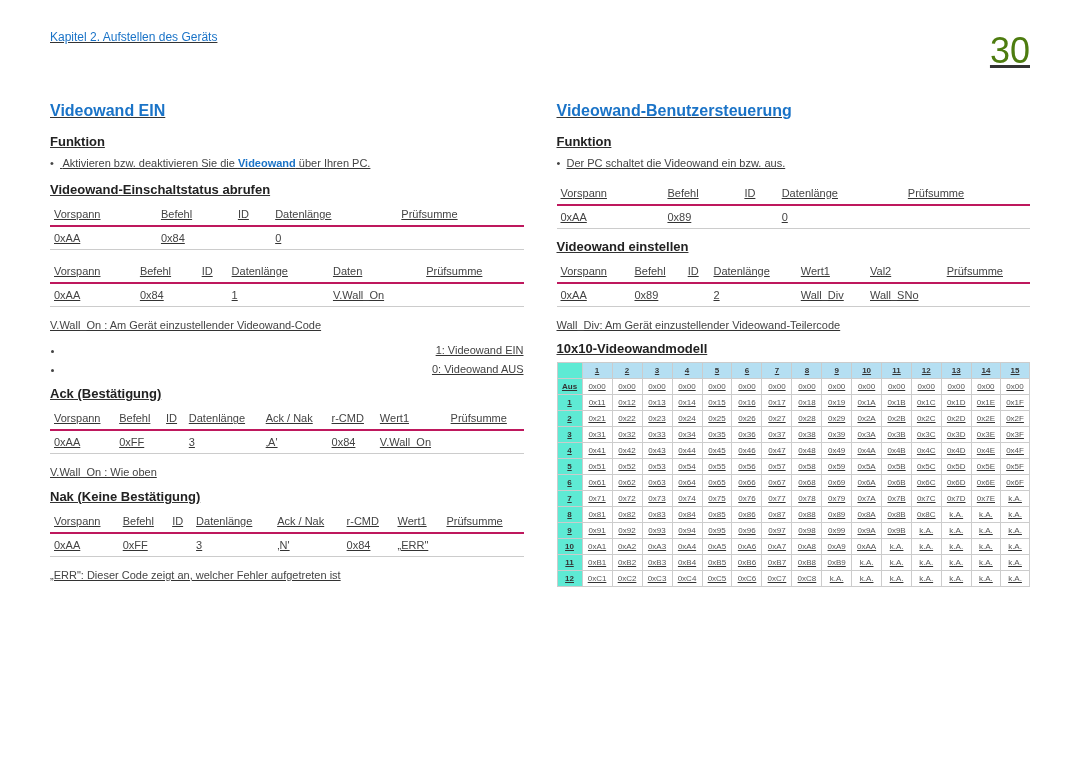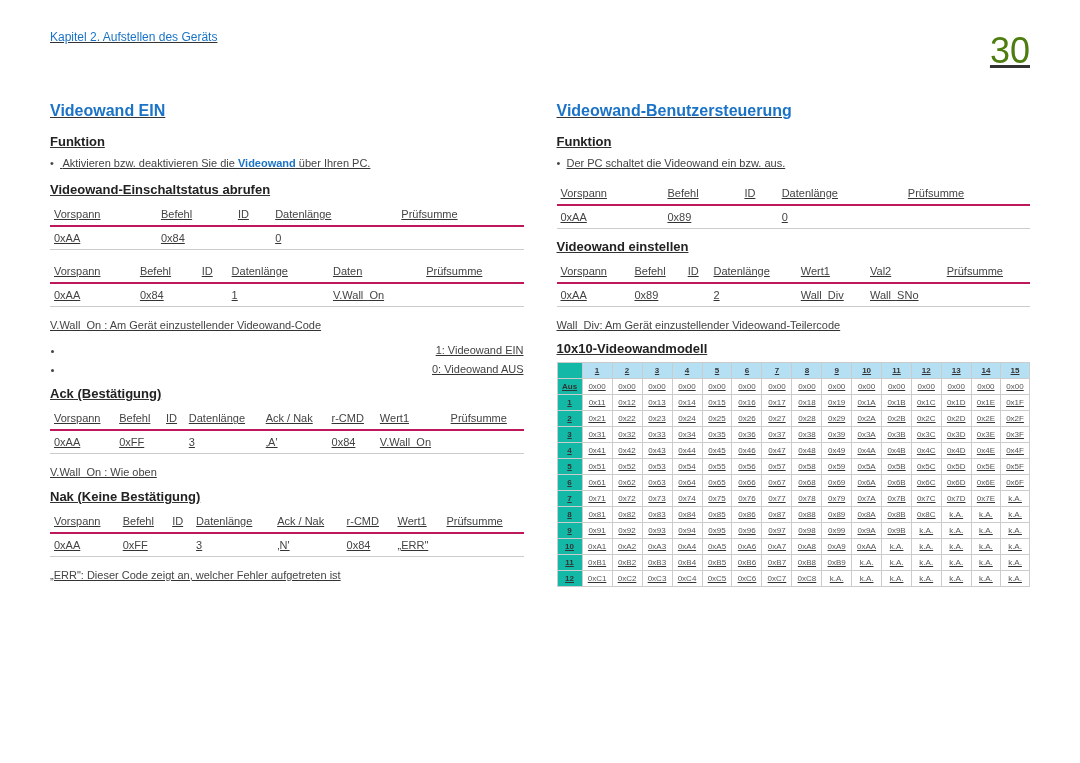--- a/index.html
+++ b/index.html
@@ -17,21 +17,21 @@
   .link-blue { color: #1a73c7; font-weight: 600; }
   .tbl { width: 100%; border-collapse: collapse; font-size: 11px; margin-bottom: 10px; }
   .tbl th, .tbl td { text-align: left; padding: 5px 4px; border-bottom: 1px solid #ccc; font-weight: normal; color: #444; }
   .tbl th { border-bottom: 2px solid #be185d; }
   .note { font-size: 11px; color: #444; margin-bottom: 8px; line-height: 1.5; }
   .small-bullets { font-size: 11px; color: #444; line-height: 1.7; margin-bottom: 8px; padding-left: 14px; }
   .small-bullets li { list-style: disc; text-align: right; }
   .hexgrid { width: 100%; border-collapse: collapse; font-size: 8px; }
   .hexgrid th, .hexgrid td { border: 1px solid #ccc; text-align: center; padding: 3px 1px; color: #555; }
   .hexgrid thead th { background: #b5dff2; color: #333; font-weight: 600; }
-  .hexgrid .rowhdr { background: #14b8a6; font-weight: 600; color: #333; }
+  .hexgrid .rowhdr { background: #5eead4; font-weight: 600; color: #333; }
   .hexgrid td { background: #fff; }
 </style>
 </head>
 <body>
 
 <div class="page">
   <div class="header">
     <div class="chapter">Kapitel 2. Aufstellen des Geräts</div>
     <div class="pagenum">30</div>
   </div>

